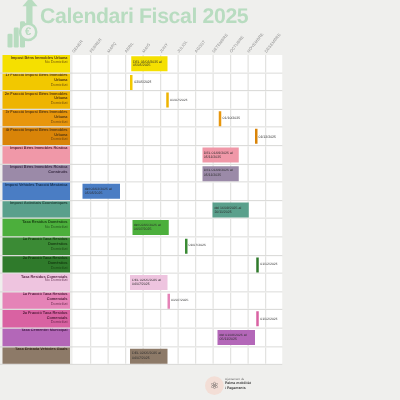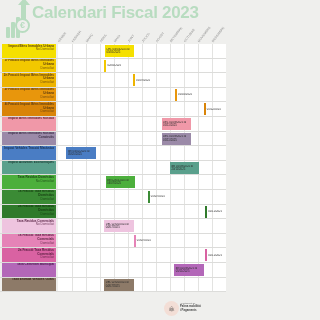--- a/index.html
+++ b/index.html
@@ -180,21 +180,21 @@
 <div id="page">
 
   <div id="header">
     <div id="logo">
       <div class="bar b1"></div>
       <div class="bar b2"></div>
       <div class="bar b3"></div>
       <div id="arrow"></div>
       <div id="euro">€</div>
     </div>
-    <div id="title">Calendari Fiscal 2023</div>
+    <div id="title">Calendari Fiscal 2025</div>
   </div>
 
   <div id="months">
       <div class="month" style="left: 2px;">GENER</div>
       <div class="month" style="left: 16px;">FEBRER</div>
       <div class="month" style="left: 30px;">MARÇ</div>
       <div class="month" style="left: 44px;">ABRIL</div>
       <div class="month" style="left: 58px;">MAIG</div>
       <div class="month" style="left: 72px;">JUNY</div>
       <div class="month" style="left: 86px;">JULIOL</div>

